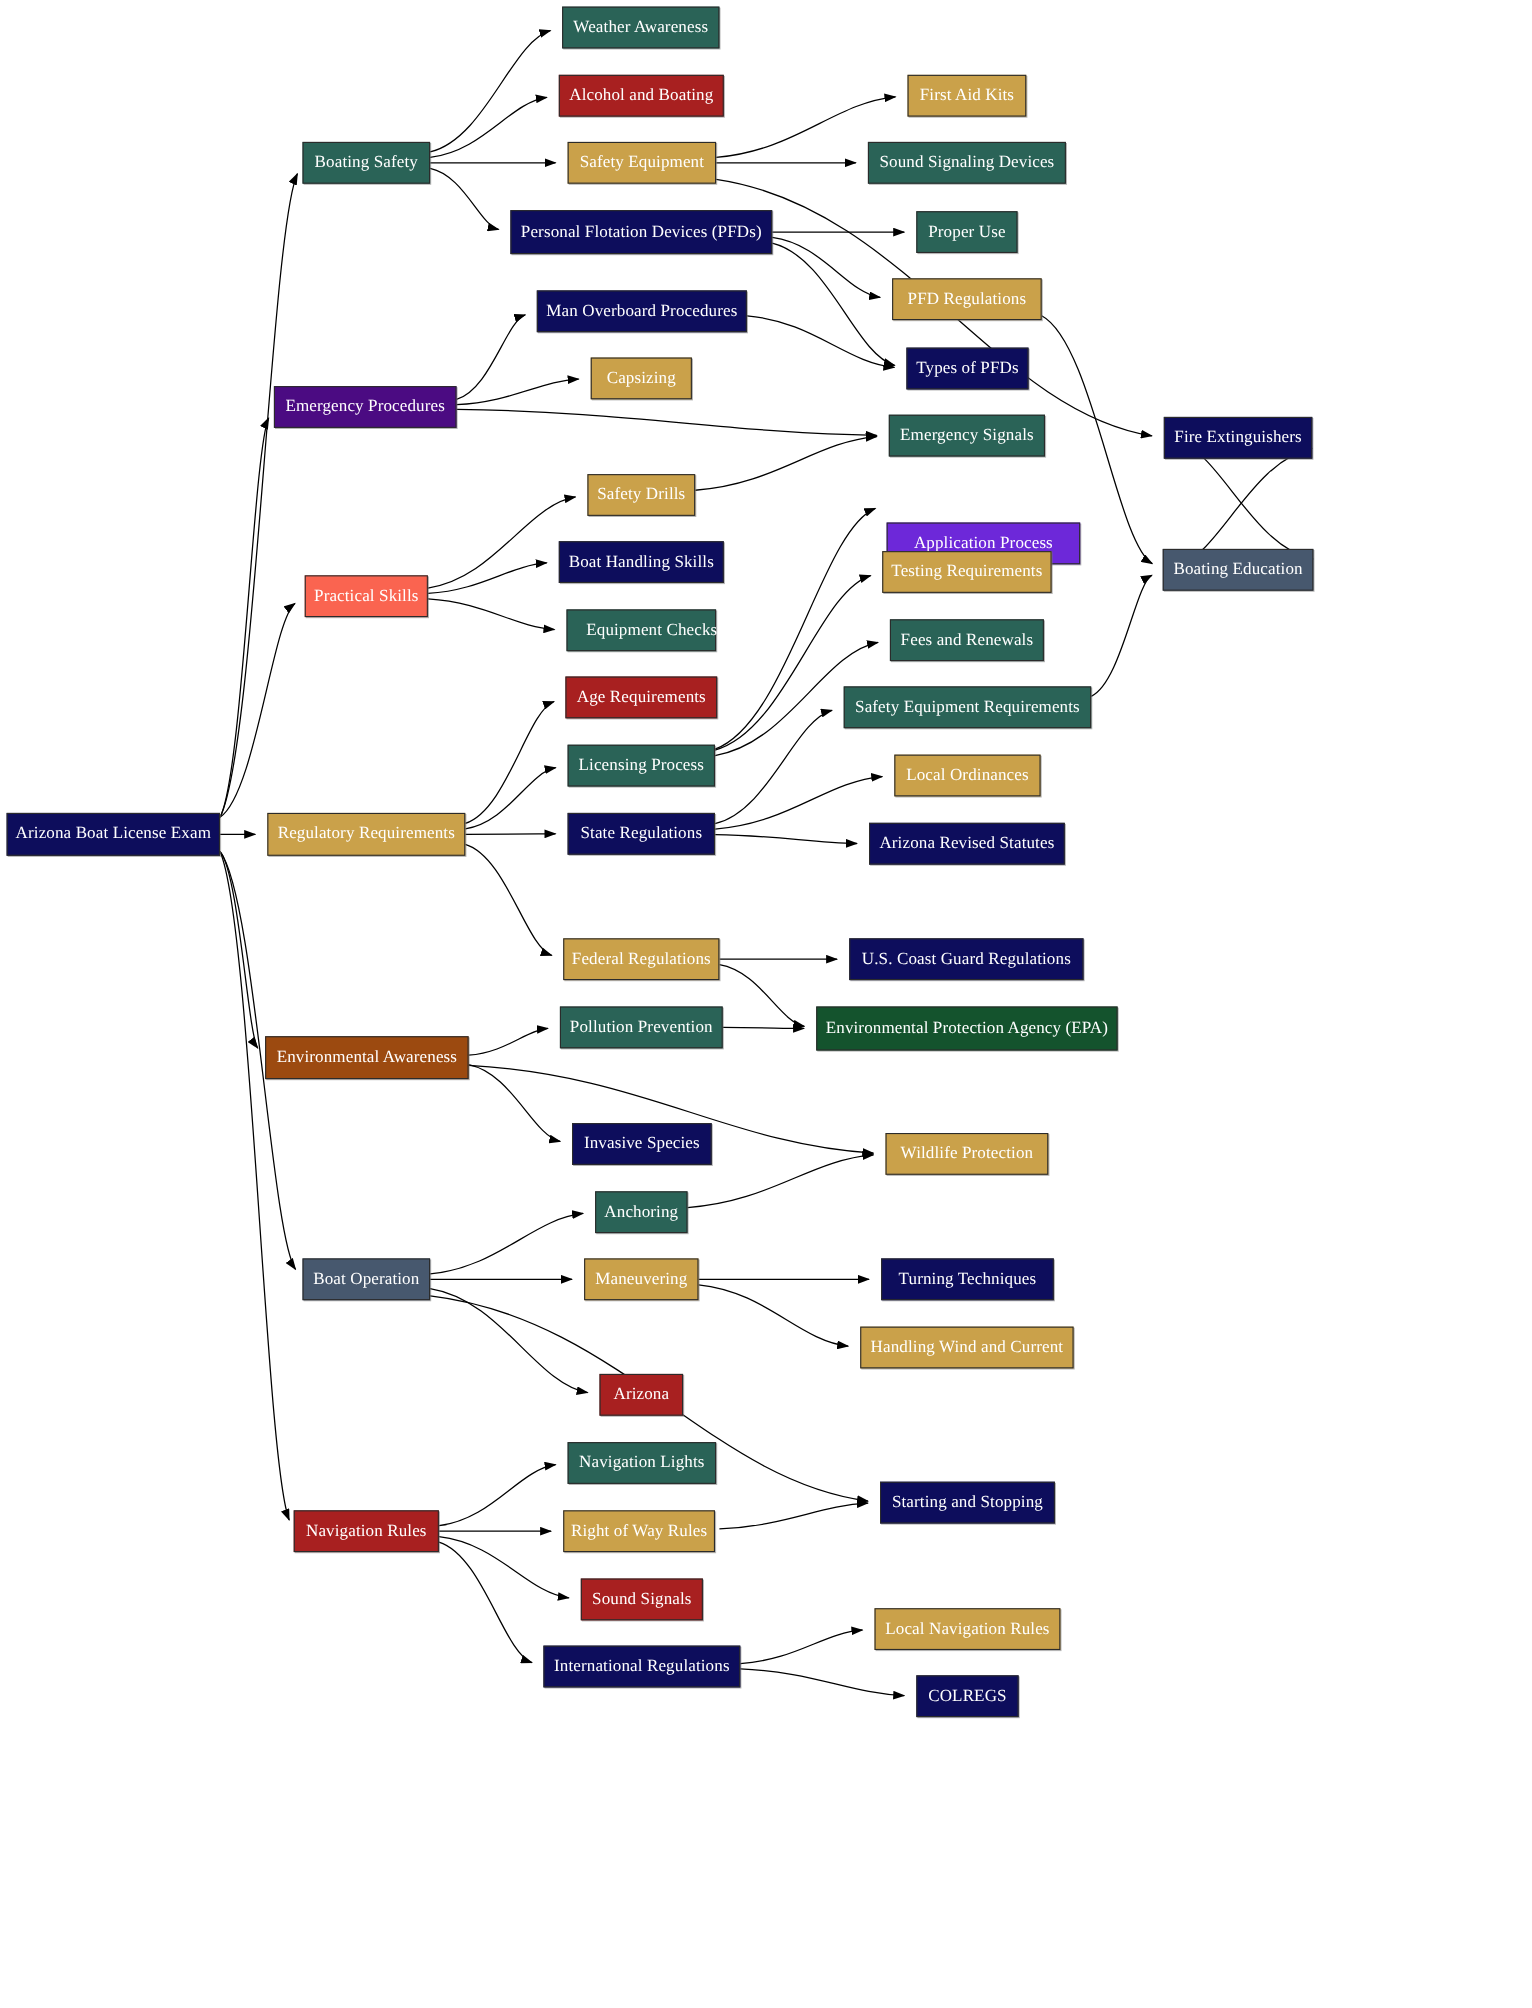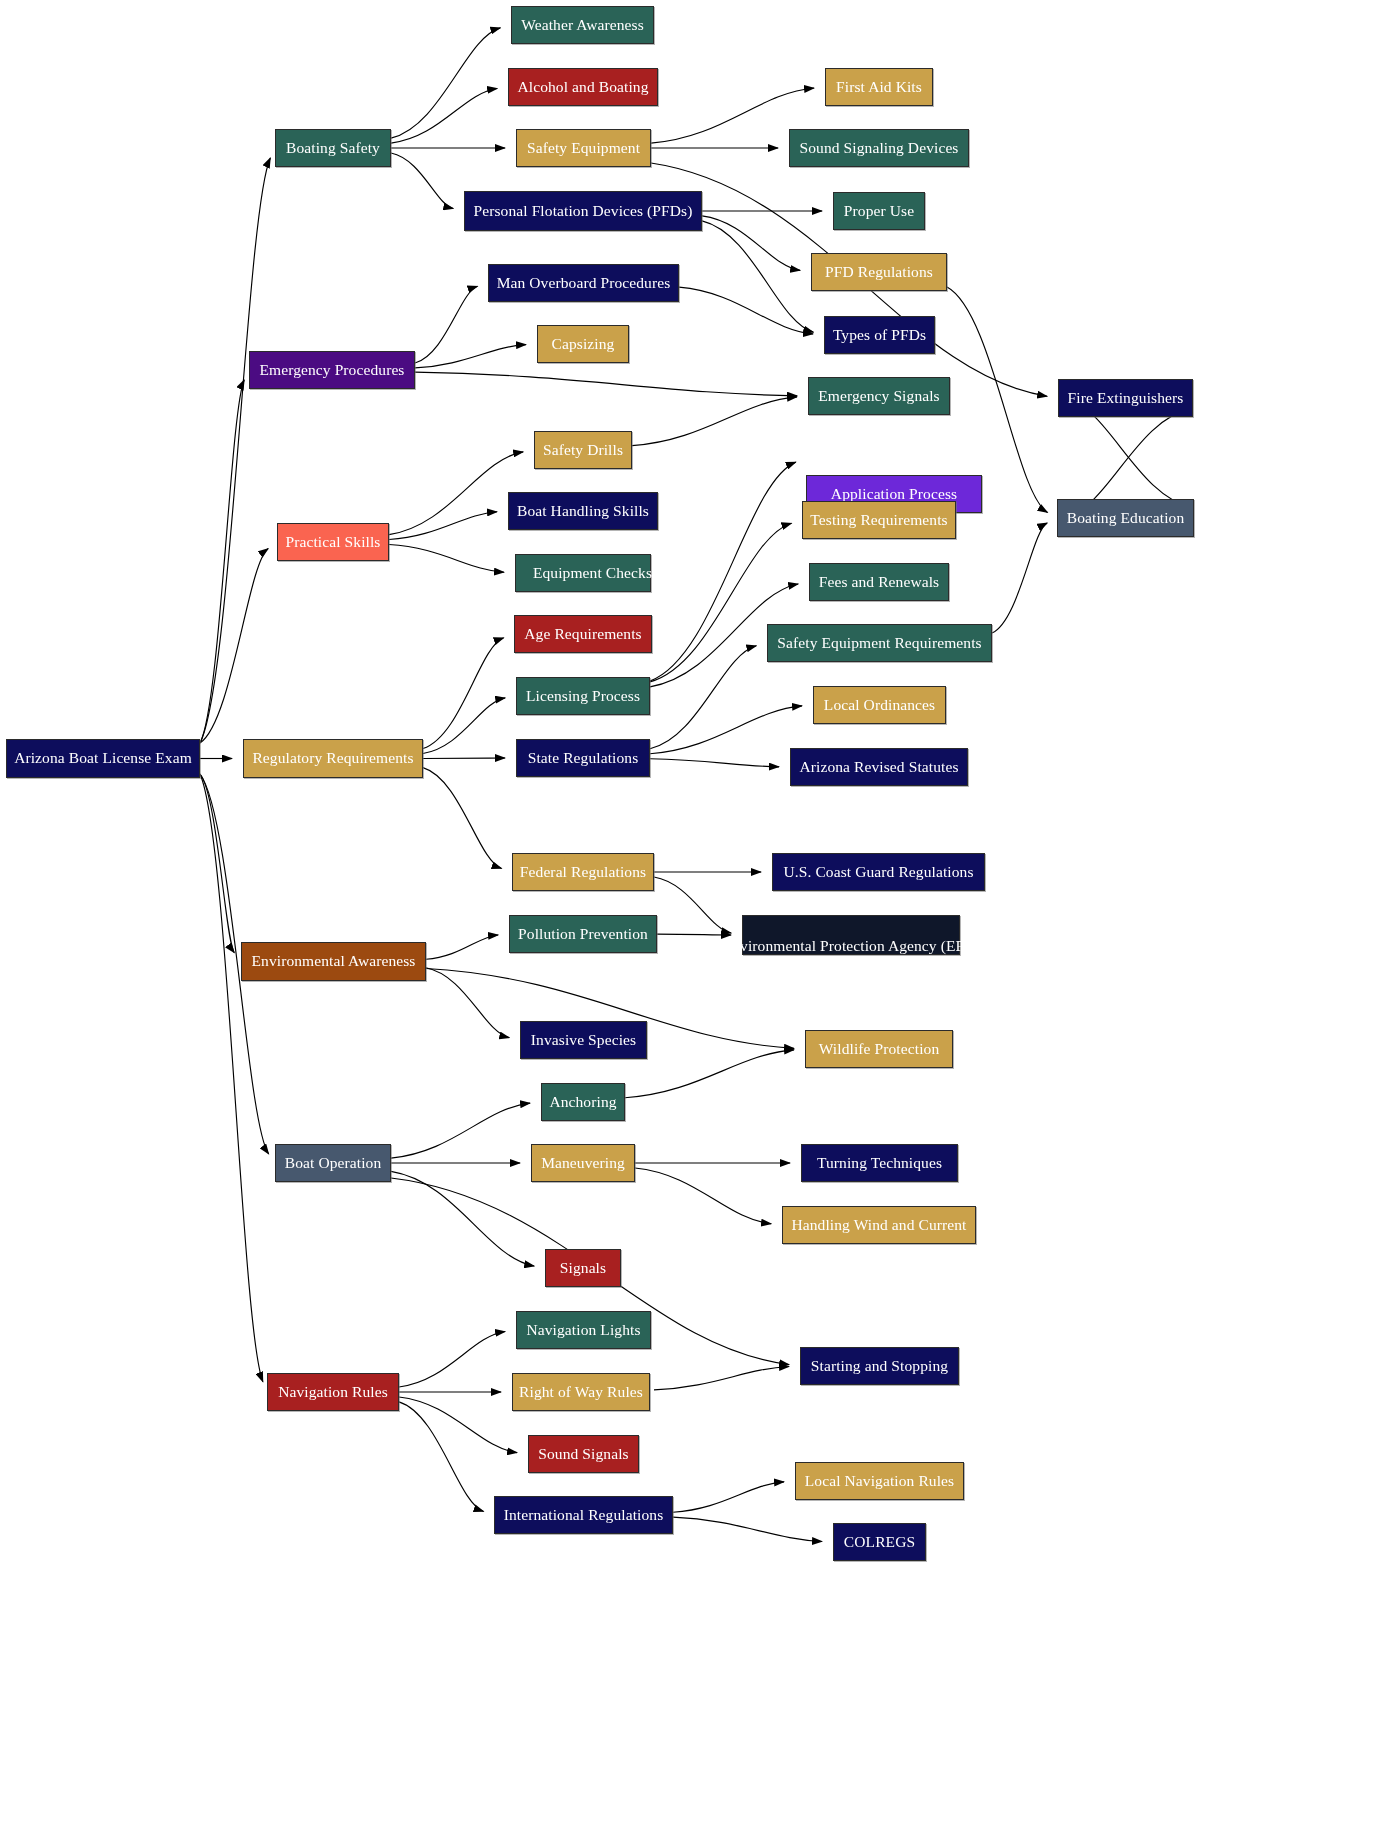--- a/index.html
+++ b/index.html
@@ -224,21 +224,21 @@
       </div>
       <div class="node" style="left: 772px; top: 853px; width: 213px; height: 38px; background: rgb(13, 13, 92);">
         <span class="node-label">U.S. Coast Guard Regulations</span>
       </div>
       <div class="node" style="left: 241px; top: 942px; width: 185px; height: 39px; background: rgb(156, 74, 16);">
         <span class="node-label">Environmental Awareness</span>
       </div>
       <div class="node" style="left: 509px; top: 915px; width: 148px; height: 38px; background: rgb(42, 99, 87);">
         <span class="node-label">Pollution Prevention</span>
       </div>
-      <div class="node" style="left: 742px; top: 915px; width: 218px; height: 40px; background: #0f172a; align-items: flex-end;">
+      <div class="node" style="left: 742px; top: 915px; width: 274px; height: 40px; background: #14532d;">
         <span class="node-label">Environmental Protection Agency (EPA)</span>
       </div>
       <div class="node" style="left: 520px; top: 1021px; width: 127px; height: 38px; background: rgb(13, 13, 92);">
         <span class="node-label">Invasive Species</span>
       </div>
       <div class="node" style="left: 805px; top: 1030px; width: 148px; height: 38px; background: rgb(202, 161, 74);">
         <span class="node-label">Wildlife Protection</span>
       </div>
       <div class="node" style="left: 541px; top: 1083px; width: 84px; height: 38px; background: rgb(42, 99, 87);">
         <span class="node-label">Anchoring</span>
@@ -249,21 +249,21 @@
       <div class="node" style="left: 531px; top: 1144px; width: 104px; height: 38px; background: rgb(202, 161, 74);">
         <span class="node-label">Maneuvering</span>
       </div>
       <div class="node" style="left: 801px; top: 1144px; width: 157px; height: 38px; background: rgb(13, 13, 92);">
         <span class="node-label">Turning Techniques</span>
       </div>
       <div class="node" style="left: 782px; top: 1206px; width: 194px; height: 38px; background: rgb(202, 161, 74);">
         <span class="node-label">Handling Wind and Current</span>
       </div>
       <div class="node" style="left: 545px; top: 1249px; width: 76px; height: 38px; background: rgb(168, 32, 32);">
-        <span class="node-label">Signals</span>
+        <span class="node-label">Arizona</span>
       </div>
       <div class="node" style="left: 800px; top: 1347px; width: 159px; height: 38px; background: rgb(13, 13, 92);">
         <span class="node-label">Starting and Stopping</span>
       </div>
       <div class="node" style="left: 516px; top: 1311px; width: 135px; height: 38px; background: rgb(42, 99, 87);">
         <span class="node-label">Navigation Lights</span>
       </div>
       <div class="node" style="left: 267px; top: 1373px; width: 132px; height: 38px; background: rgb(168, 32, 32);">
         <span class="node-label">Navigation Rules</span>
       </div>

